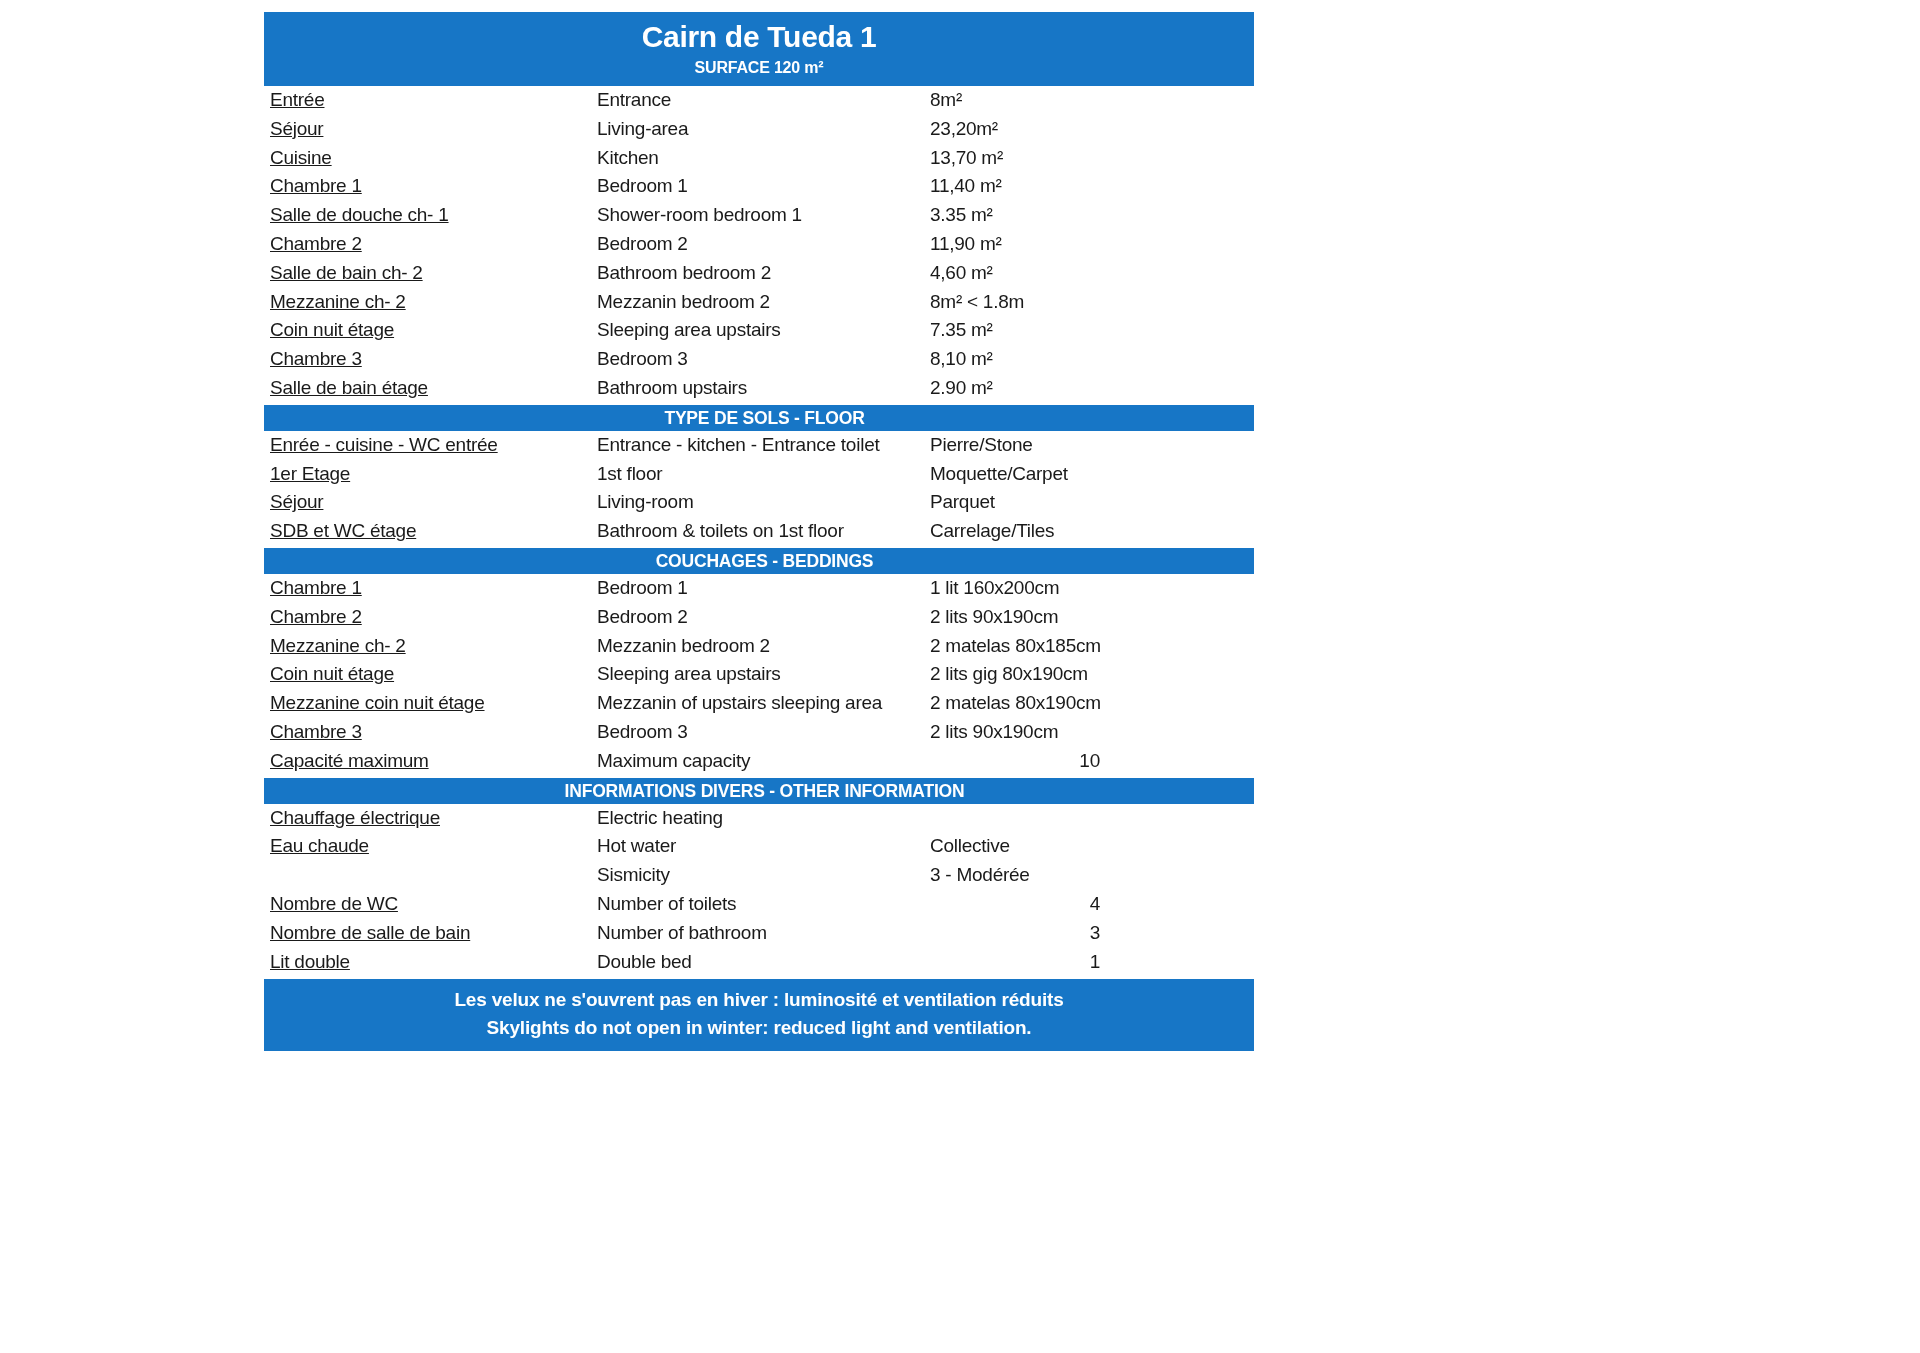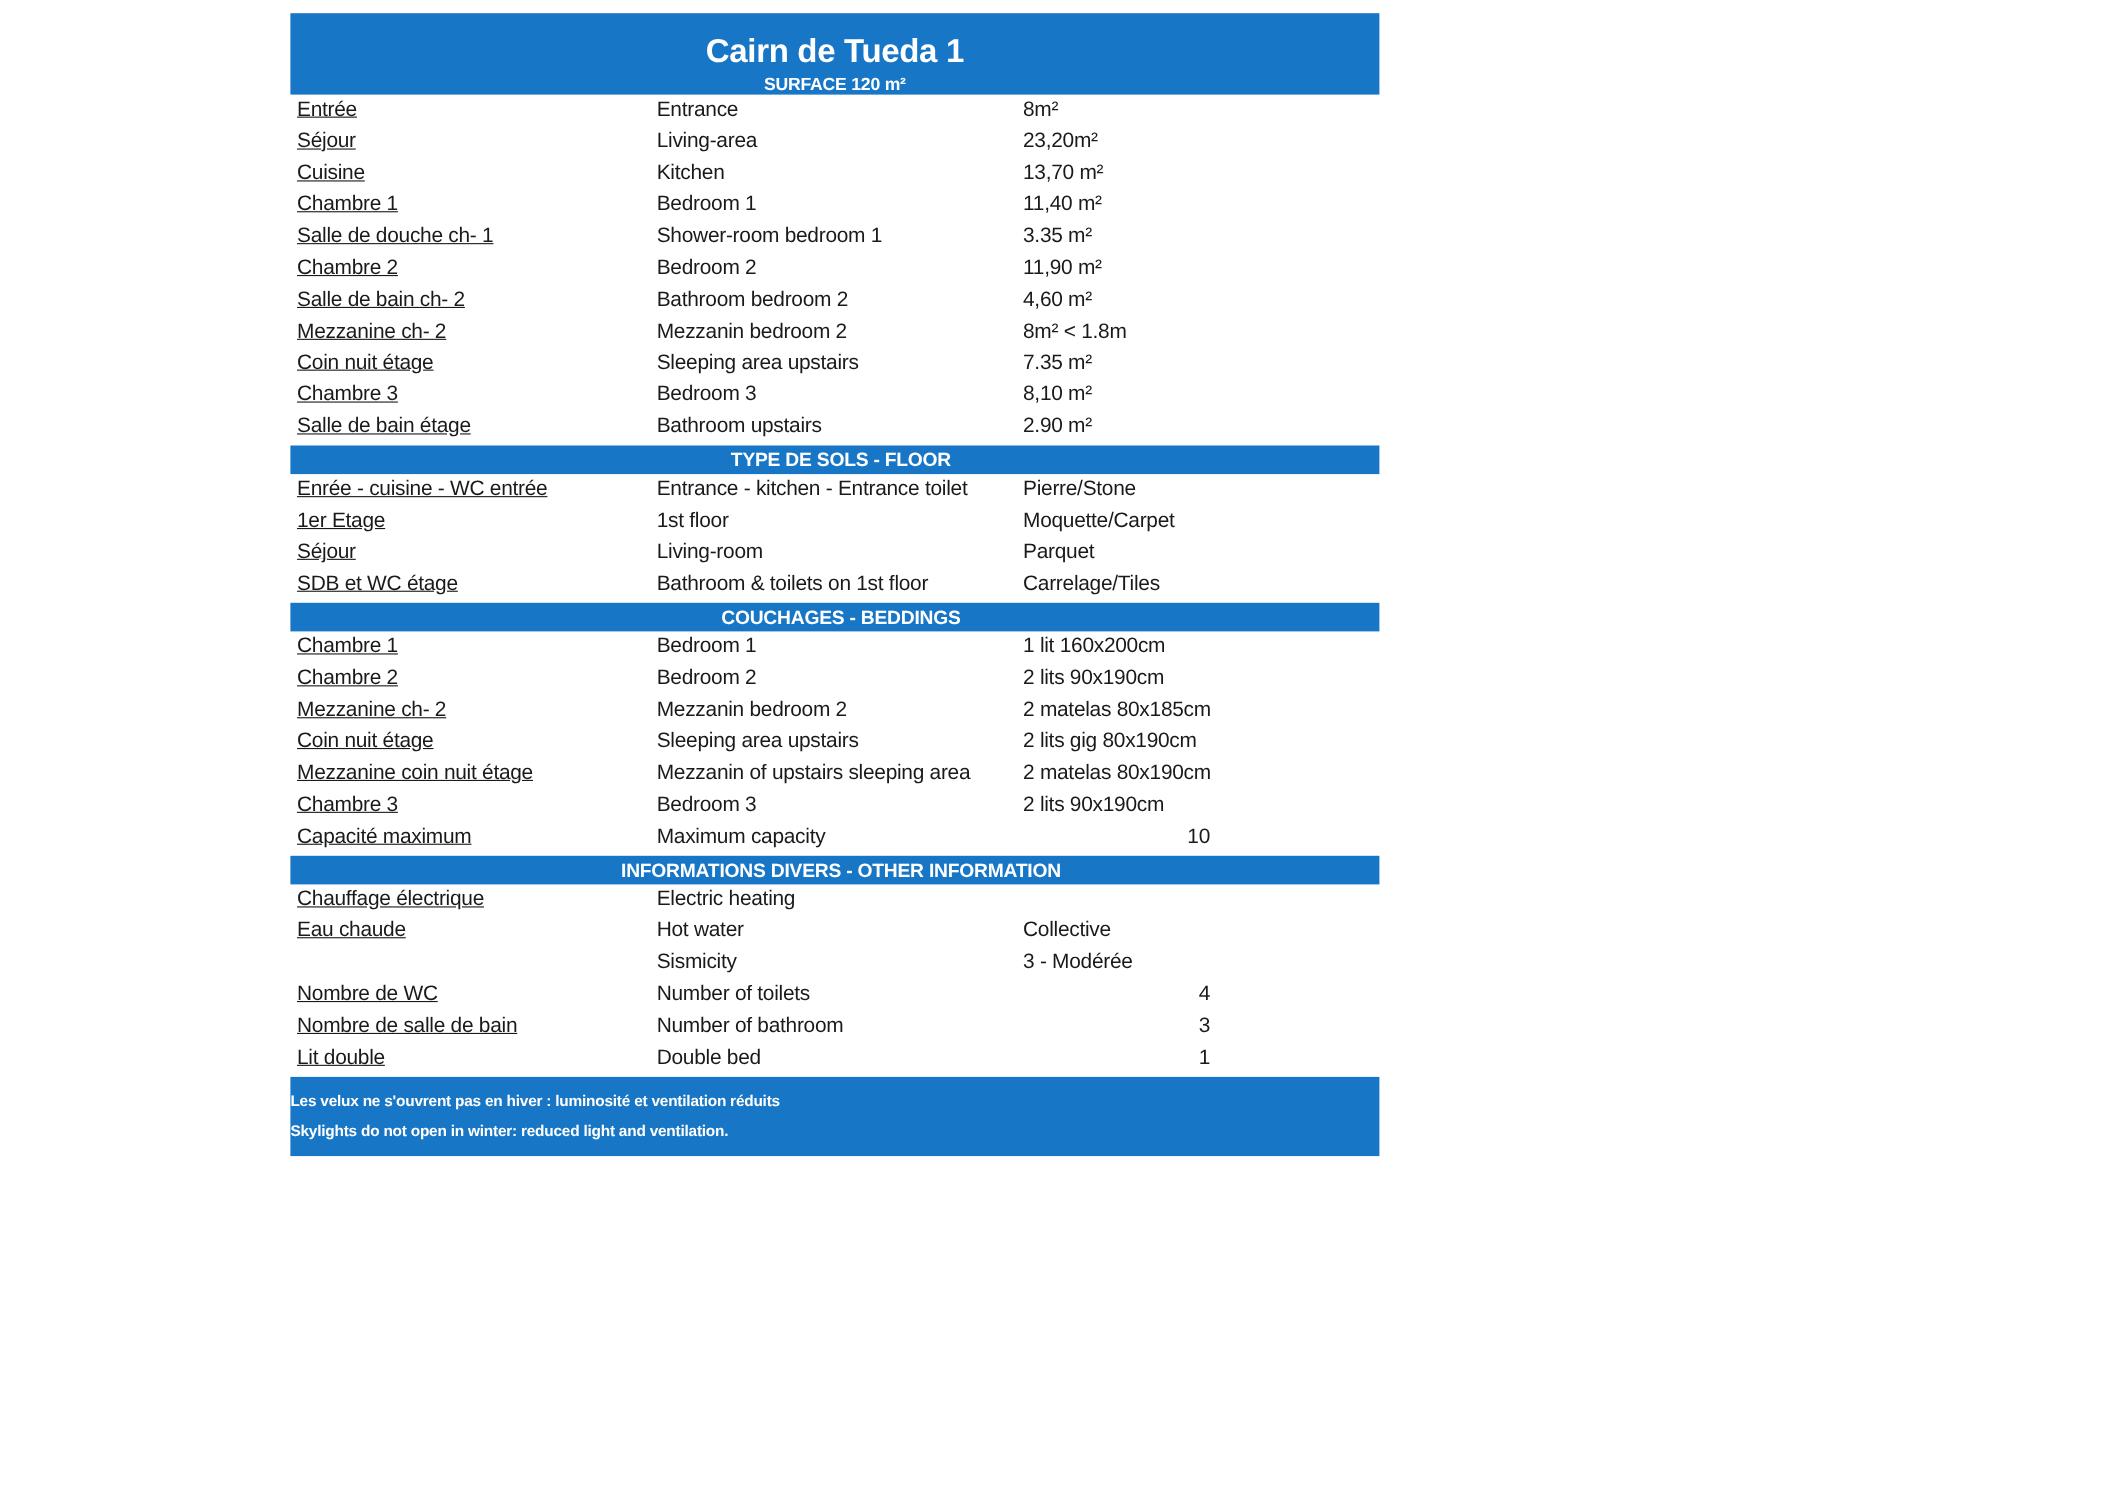--- a/index.html
+++ b/index.html
@@ -13,21 +13,21 @@
   .doc {
     position: absolute;
     left: 264px; top: 12px;
     width: 990px;
   }
   .title-banner {
     background: var(--accent, #1776C6);
     color: #fff;
     text-align: center;
     height: 74px;
-    padding-top: 17px;
+    padding-top: 7px;
   }
   .title {
     font-size: 30px;
     font-weight: bold;
     line-height: 36px;
     letter-spacing: -0.3px;
   }
   .subtitle {
     font-size: 16px;
     font-weight: bold;
@@ -55,22 +55,23 @@
     white-space: nowrap;
     letter-spacing: -0.25px;
   }
   .c-fr  { left: 6px; text-decoration: underline; }
   .c-en  { left: 333px; }
   .c-val { left: 666px; }
   .c-num { left: 666px; width: 170px; text-align: right; }
   .footer-banner {
     background: var(--accent, #1776C6);
     color: #fff;
-    font-weight: bold;
-    font-size: 14px;
+    text-align: center;
+    font-weight: bold;
+    font-size: 19px;
     margin-top: 3px;
     padding: 7px 0 9px;
     line-height: 28px;
     letter-spacing: -0.2px;
   }
 </style>
 </head>
 <body>
 
 <div class="doc">

